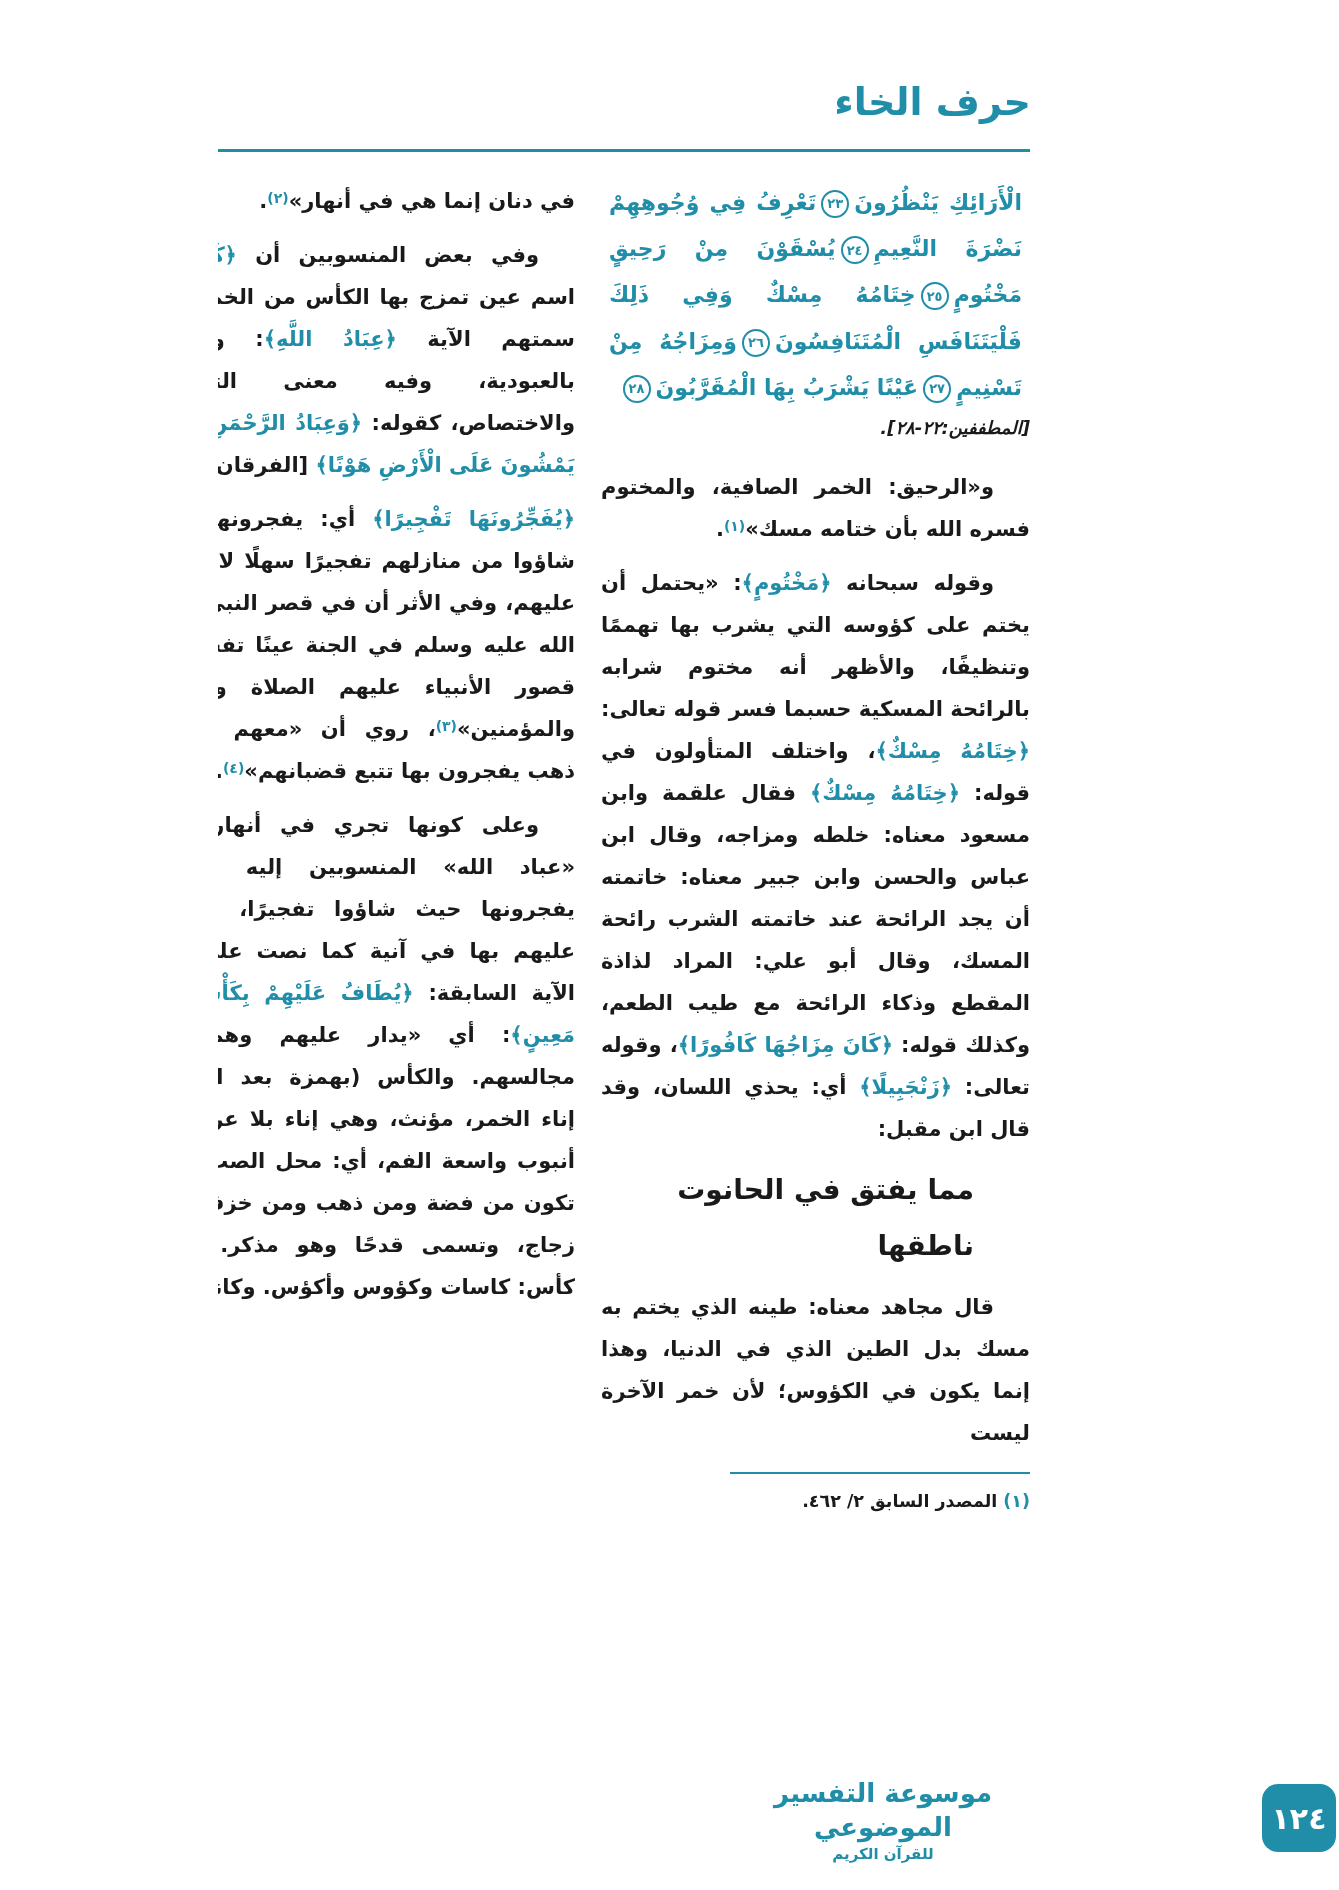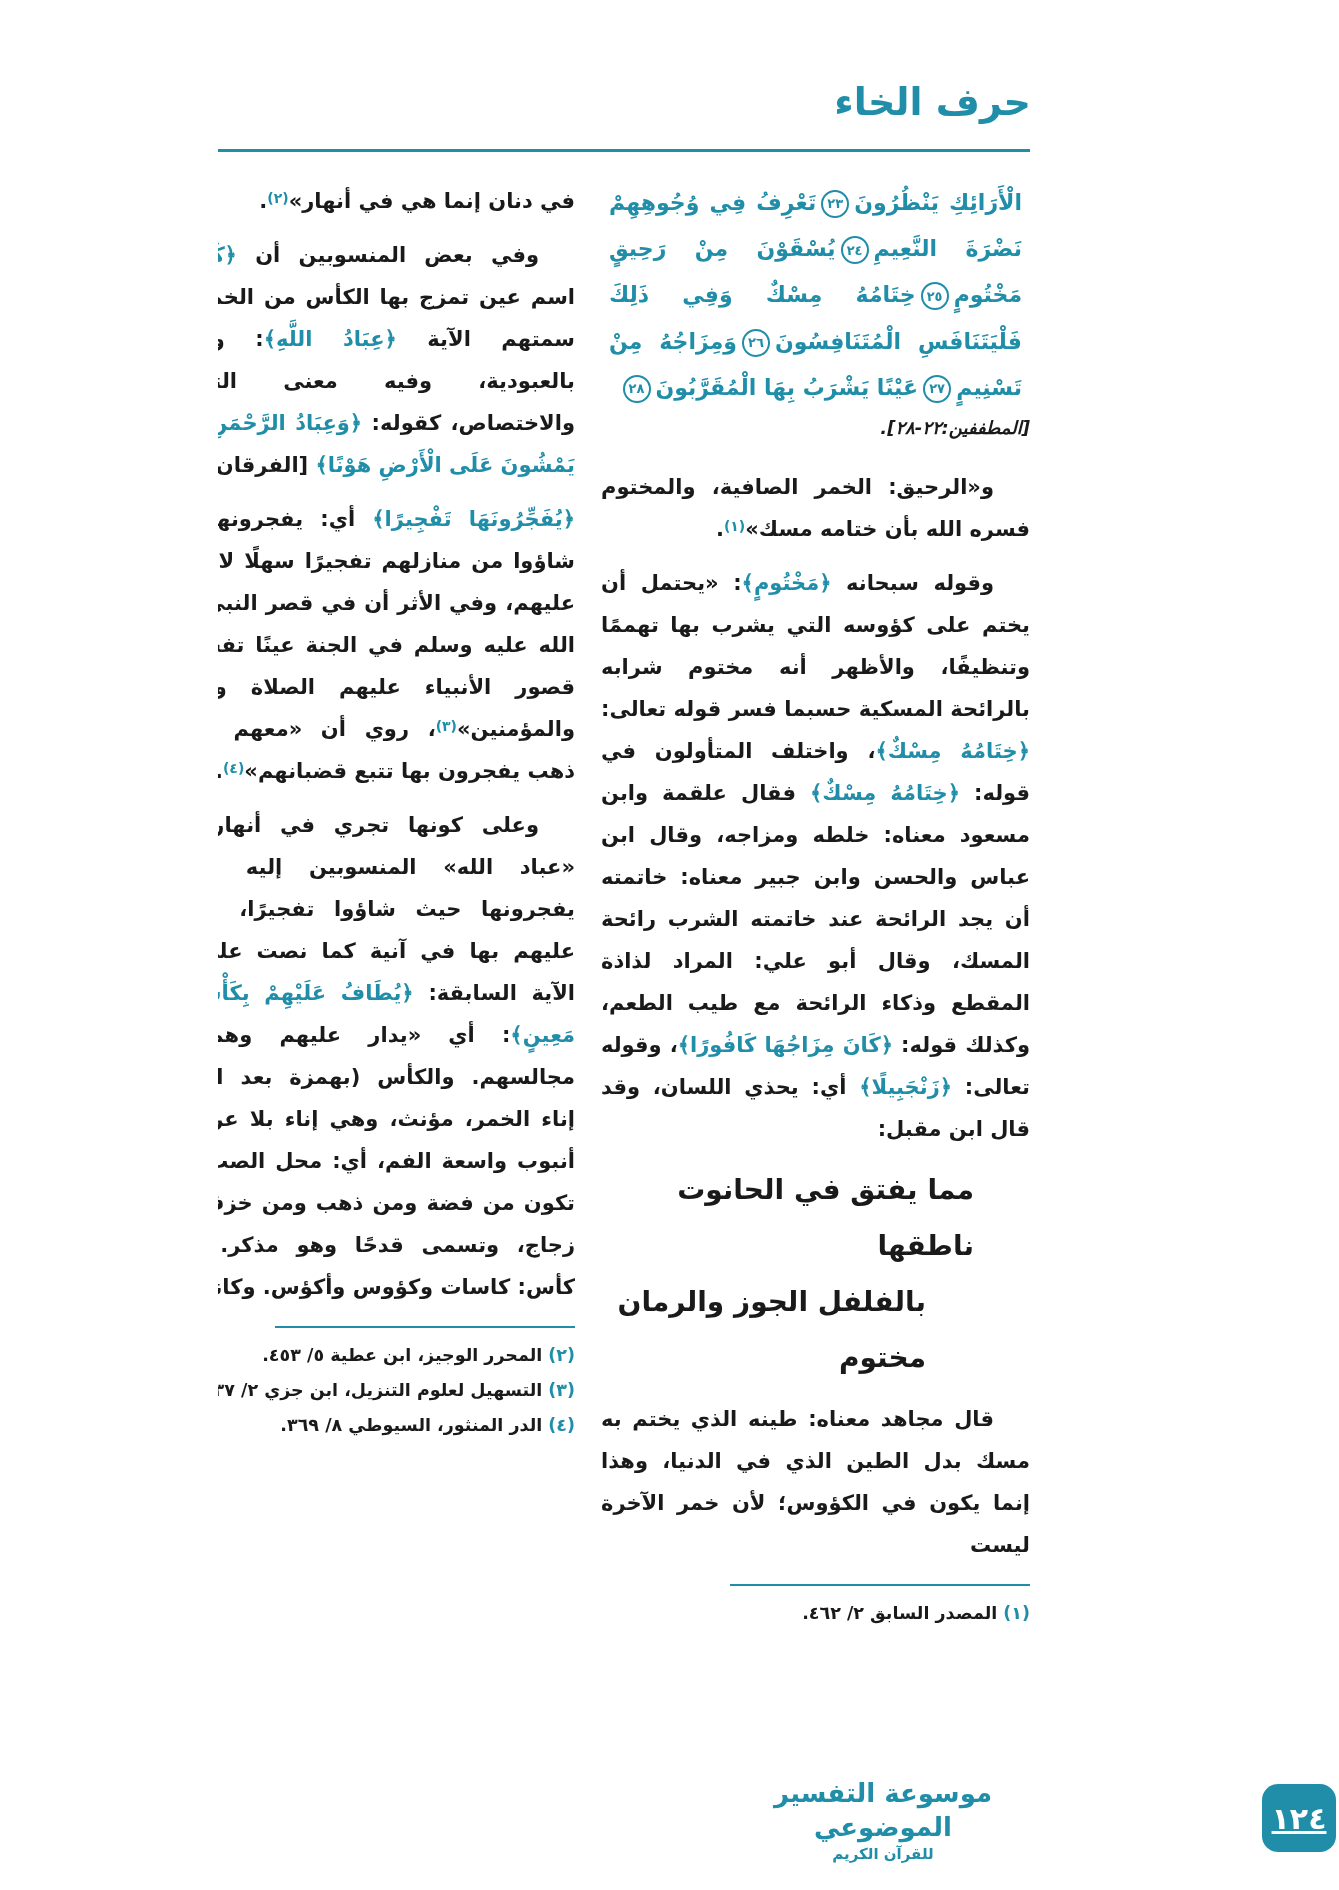--- a/index.html
+++ b/index.html
@@ -50,21 +50,21 @@
   .logo {
     position:absolute; bottom:26px; right:336px; width:240px; text-align:center;
     color:var(--accent); line-height:1.3;
   }
   .logo-l1 { font-size:26px; font-weight:700; }
   .logo-l2 { font-size:15px; font-weight:700; }
   .page-pill {
     position:absolute; bottom:38px; right:3px; width:74px; height:68px;
     background:var(--accent); border-radius:16px; color:#fff;
     display:flex; align-items:center; justify-content:center;
-    font-size:30px; font-weight:700;text-decoration:underline;
+    font-size:30px; font-weight:700;
   }
 </style>
 </head>
 <body>
 
 <div class="page">
 
   <div class="header-title">حرف الخاء</div>
   <div class="header-rule"></div>
 
@@ -75,21 +75,20 @@
       <p class="quran-block"><span>الْأَرَائِكِ يَنْظُرُونَ</span><span class="ayah">٢٣</span><span>تَعْرِفُ فِي وُجُوهِهِمْ نَضْرَةَ النَّعِيمِ</span><span class="ayah">٢٤</span><span>يُسْقَوْنَ مِنْ رَحِيقٍ مَخْتُومٍ</span><span class="ayah">٢٥</span><span>خِتَامُهُ مِسْكٌ وَفِي ذَلِكَ فَلْيَتَنَافَسِ الْمُتَنَافِسُونَ</span><span class="ayah">٢٦</span><span>وَمِزَاجُهُ مِنْ تَسْنِيمٍ</span><span class="ayah">٢٧</span><span>عَيْنًا يَشْرَبُ بِهَا الْمُقَرَّبُونَ</span><span class="ayah">٢٨</span></p>
 
       <p class="citation">[المطففين:٢٢-٢٨].</p>
 
       <p class="para indent"><span>و«الرحيق: الخمر الصافية، والمختوم فسره الله بأن ختامه مسك»</span><span class="fnm">(١)</span><span>.</span></p>
 
       <p class="para indent"><span>وقوله سبحانه </span><span class="q">﴿مَخْتُومٍ﴾</span><span>: «يحتمل أن يختم على كؤوسه التي يشرب بها تهممًا وتنظيفًا، والأظهر أنه مختوم شرابه بالرائحة المسكية حسبما فسر قوله تعالى: </span><span class="q">﴿خِتَامُهُ مِسْكٌ﴾</span><span>، واختلف المتأولون في قوله: </span><span class="q">﴿خِتَامُهُ مِسْكٌ﴾</span><span> فقال علقمة وابن مسعود معناه: خلطه ومزاجه، وقال ابن عباس والحسن وابن جبير معناه: خاتمته أن يجد الرائحة عند خاتمته الشرب رائحة المسك، وقال أبو علي: المراد لذاذة المقطع وذكاء الرائحة مع طيب الطعم، وكذلك قوله: </span><span class="q">﴿كَانَ مِزَاجُهَا كَافُورًا﴾</span><span>، وقوله تعالى: </span><span class="q">﴿زَنْجَبِيلًا﴾</span><span> أي: يحذي اللسان، وقد قال ابن مقبل:</span></p>
 
       <div class="poetry">
         <p class="verse v1">مما يفتق في الحانوت ناطقها</p>
-        <p class="verse v2">بالفلفل الجوز والرمان مختوم</p>
       </div>
 
       <p class="para indent">قال مجاهد معناه: طينه الذي يختم به مسك بدل الطين الذي في الدنيا، وهذا إنما يكون في الكؤوس؛ لأن خمر الآخرة ليست</p>
 
       <div class="footnotes">
         <div class="fn-sep"></div>
         <div class="fn-row"><span class="fn-num">(١)</span> <span>المصدر السابق ٢/ ٤٦٢.</span></div>
       </div>
 
     </section>
@@ -97,26 +96,20 @@
     <section class="col">
 
       <p class="para"><span>في دنان إنما هي في أنهار»</span><span class="fnm">(٢)</span><span>.</span></p>
 
       <p class="para indent"><span>وفي بعض المنسوبين أن </span><span class="q">﴿كَافُورًا﴾</span><span> اسم عين تمزج بها الكأس من الخمر لمن سمتهم الآية </span><span class="q">﴿عِبَادُ اللَّهِ﴾</span><span>: وصفهم بالعبودية، وفيه معنى التشريف والاختصاص، كقوله: </span><span class="q">﴿وَعِبَادُ الرَّحْمَنِ الَّذِينَ يَمْشُونَ عَلَى الْأَرْضِ هَوْنًا﴾</span><span> [الفرقان:٦٣].</span></p>
 
       <p class="para"><span class="q">﴿يُفَجِّرُونَهَا تَفْجِيرًا﴾</span><span> أي: يفجرونها حيث شاؤوا من منازلهم تفجيرًا سهلًا لا يصعب عليهم، وفي الأثر أن في قصر النبي صلى الله عليه وسلم في الجنة عينًا تفجر إلى قصور الأنبياء عليهم الصلاة والسلام والمؤمنين»</span><span class="fnm">(٣)</span><span>، روي أن «معهم قضبان ذهب يفجرون بها تتبع قضبانهم»</span><span class="fnm">(٤)</span><span>.</span></p>
 
       <p class="para indent"><span>وعلى كونها تجري في أنهار، فإن «عباد الله» المنسوبين إليه تشريفًا يفجرونها حيث شاؤوا تفجيرًا، ويطاف عليهم بها في آنية كما نصت على ذلك الآية السابقة: </span><span class="q">﴿يُطَافُ عَلَيْهِمْ بِكَأْسٍ مِنْ مَعِينٍ﴾</span><span>: أي «يدار عليهم وهم في مجالسهم. والكأس (بهمزة بعد الكاف): إناء الخمر، مؤنث، وهي إناء بلا عروة ولا أنبوب واسعة الفم، أي: محل الصب منها، تكون من فضة ومن ذهب ومن خزف ومن زجاج، وتسمى قدحًا وهو مذكر. وجمع كأس: كاسات وكؤوس وأكؤس. وكانت</span></p>
 
-      <div class="footnotes">
-        <div class="fn-sep"></div>
-        <div class="fn-row"><span class="fn-num">(٢)</span> <span>المحرر الوجيز، ابن عطية ٥/ ٤٥٣.</span></div>
-        <div class="fn-row"><span class="fn-num">(٣)</span> <span>التسهيل لعلوم التنزيل، ابن جزي ٢/ ٤٣٧.</span></div>
-        <div class="fn-row"><span class="fn-num">(٤)</span> <span>الدر المنثور، السيوطي ٨/ ٣٦٩.</span></div>
-      </div>
 
     </section>
   </div>
 
   <div class="logo">
     <div class="logo-l1">موسوعة التفسير الموضوعي</div>
     <div class="logo-l2">للقرآن الكريم</div>
   </div>
 
   <div class="page-pill">١٢٤</div>

